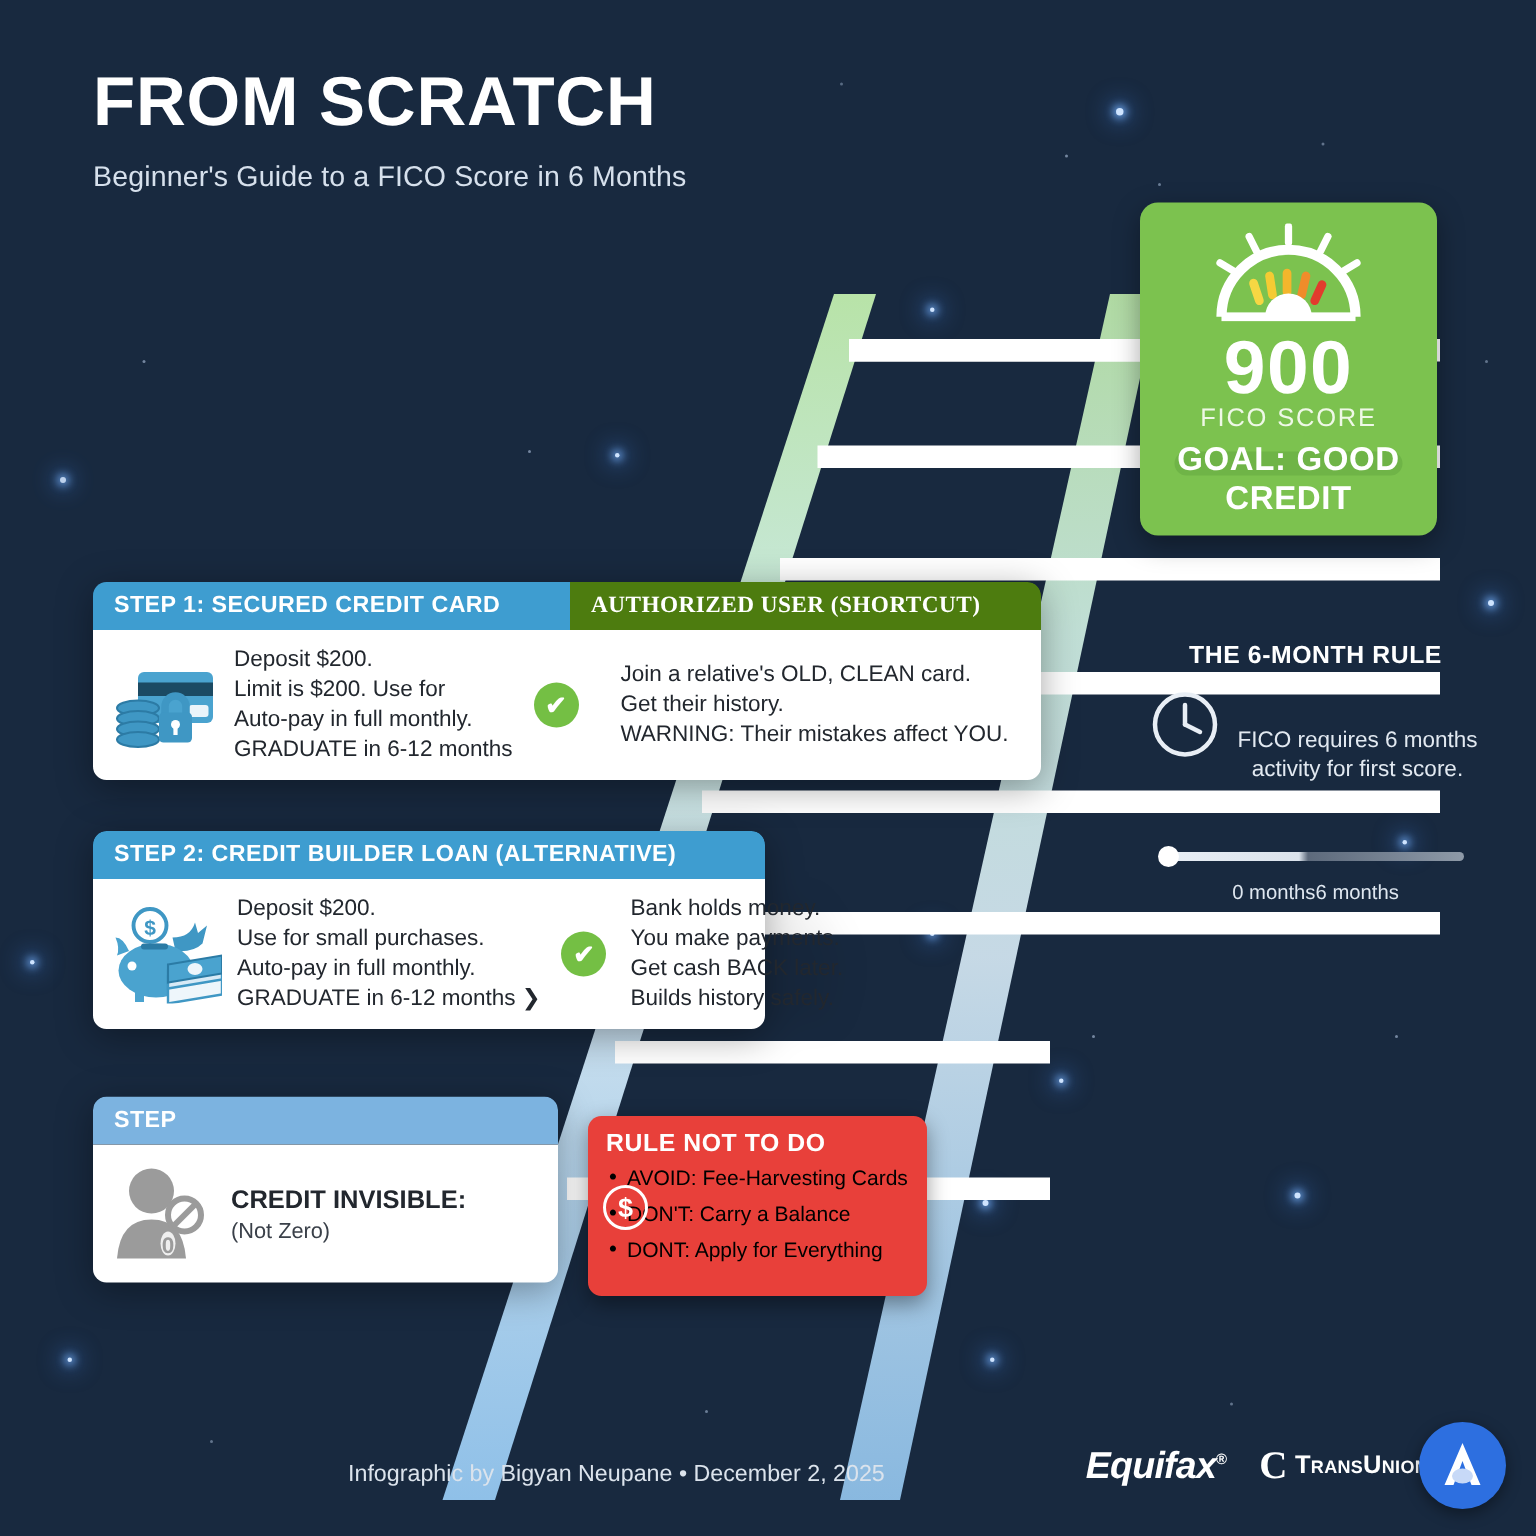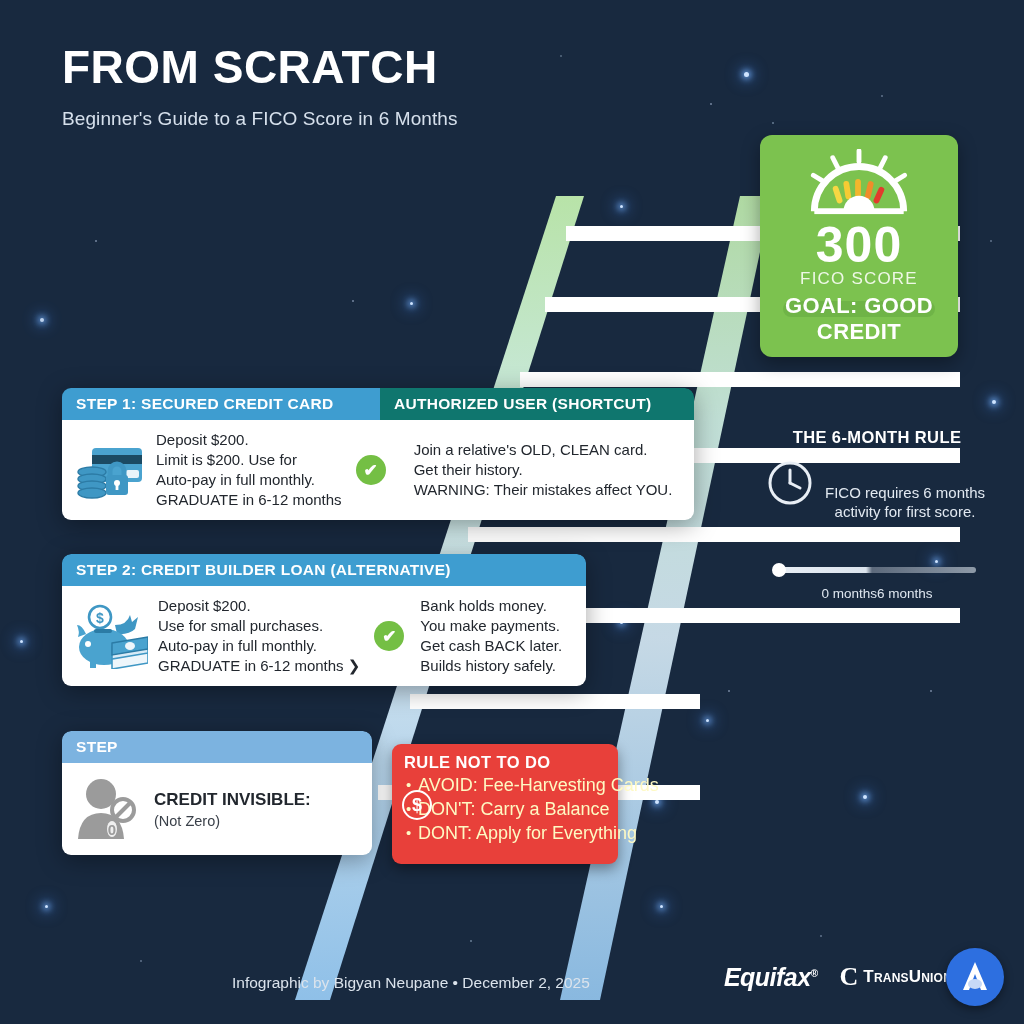--- a/index.html
+++ b/index.html
@@ -51,21 +51,21 @@
 
   
   .card { position:absolute; filter:drop-shadow(0 5px 12px rgba(0,0,0,.35)); }
   .card-headbar { display:flex; height:32px; border-radius:9px 9px 0 0; overflow:hidden; }
   .head-seg {
     display:flex; align-items:center; padding:0 14px;
     color:#ffffff; font-size:15.5px; font-weight:bold; letter-spacing:.3px;
     white-space:nowrap;
   }
   .head-blue { background:#3e9dd0; }
-  .head-teal { background:#0f766e; }
+  .head-teal { background:#4d7c0f;font-family:Liberation Serif, serif; }
   .head-lightblue { background:#7cb3e0; }
   .card-body {
     background:#ffffff; border-radius:0 0 9px 9px;
     display:flex; align-items:center; padding:10px 12px;
   }
   .card-icon { flex:0 0 auto; margin-right:10px; }
   .col-text {
     color:#22272e; font-size:15px; line-height:20px; white-space:nowrap;
   }
   .check {
@@ -77,42 +77,42 @@
 
   
   #card1 { left:62px; top:388px; width:632px; }
   #card1 .head-blue  { width:318px; }
   #card1 .head-teal  { flex:1; border-radius:0 9px 0 0; }
   #card1 .card-body  { min-height:88px; }
   #card1 .left-col   { display:flex; align-items:center; }
   #card1 .right-col  { margin-left:14px; }
 
   
-  #card2 { left:62px; top:554px; width:524px; }
+  #card2 { left:62px; top:554px; width:448px; }
   #card2 .head-blue  { flex:1; border-radius:9px 9px 0 0; }
   #card2 .card-body  { min-height:92px; }
   #card2 .right-col  { margin-left:2px; }
 
   
   #card3 { left:62px; top:731px; width:310px; }
   #card3 .head-lightblue { flex:1; border-radius:9px 9px 0 0; }
   #card3 .card-body { min-height:92px; }
   #card3 .ci-title { font-size:17px; font-weight:bold; color:#22272e; }
   #card3 .ci-sub { font-size:14.5px; color:#3a4049; margin-top:3px; }
 
   
   #warn {
     position:absolute; left:392px; top:744px; width:226px; height:120px;
     background:#e8403a; border-radius:9px; padding:9px 12px 10px 12px;
     box-shadow:0 5px 14px rgba(0,0,0,.4);
   }
   #warn .wtitle { color:#fff; font-size:16.5px; font-weight:bold; letter-spacing:.4px; }
   #warn ul { list-style:none; margin-top:6px; }
   #warn li {
-    color:#fef9c3; font-size:18px; line-height:15px; margin-bottom:9px;
+    color:#000000; font-size:14px; line-height:15px; margin-bottom:9px;
     position:relative; padding-left:14px; white-space:nowrap;
   }
   #warn li:before {
     content:"•"; position:absolute; left:2px; top:-1px; font-size:15px;
   }
   #warn .dollar-badge {
     position:absolute; left:10px; top:46px;
     width:30px; height:30px; border-radius:50%;
     border:2.5px solid #ffffff; color:#ffffff;
     font-size:18px; font-weight:bold;
@@ -243,21 +243,21 @@
       <g stroke-linecap="round" stroke-width="6">
         <line x1="40" y1="53" x2="36" y2="41" stroke="#f6d743"></line>
         <line x1="49" y1="49" x2="47" y2="36" stroke="#f5cb33"></line>
         <line x1="59" y1="47" x2="59" y2="34" stroke="#f3b62c"></line>
         <line x1="69" y1="49" x2="72" y2="36" stroke="#f08c2a"></line>
         <line x1="78" y1="53" x2="83" y2="42" stroke="#e23b2d"></line>
       </g>
       <path d="M44 64 A16 16 0 0 1 76 64 Z" fill="#ffffff"></path>
       <rect x="14" y="61" width="92" height="6" fill="#ffffff"></rect>
     </svg>
-    <div class="goal-score">300</div>
+    <div class="goal-score">900</div>
     <div class="goal-label">FICO SCORE</div>
     <div class="goal-bar"></div>
     <div class="goal-footer">GOAL: GOOD CREDIT</div>
   </div>
 
   <div class="card" id="card1">
     <div class="card-headbar">
       <div class="head-seg head-blue">STEP 1: SECURED CREDIT CARD</div>
       <div class="head-seg head-teal">AUTHORIZED USER (SHORTCUT)</div>
     </div>

